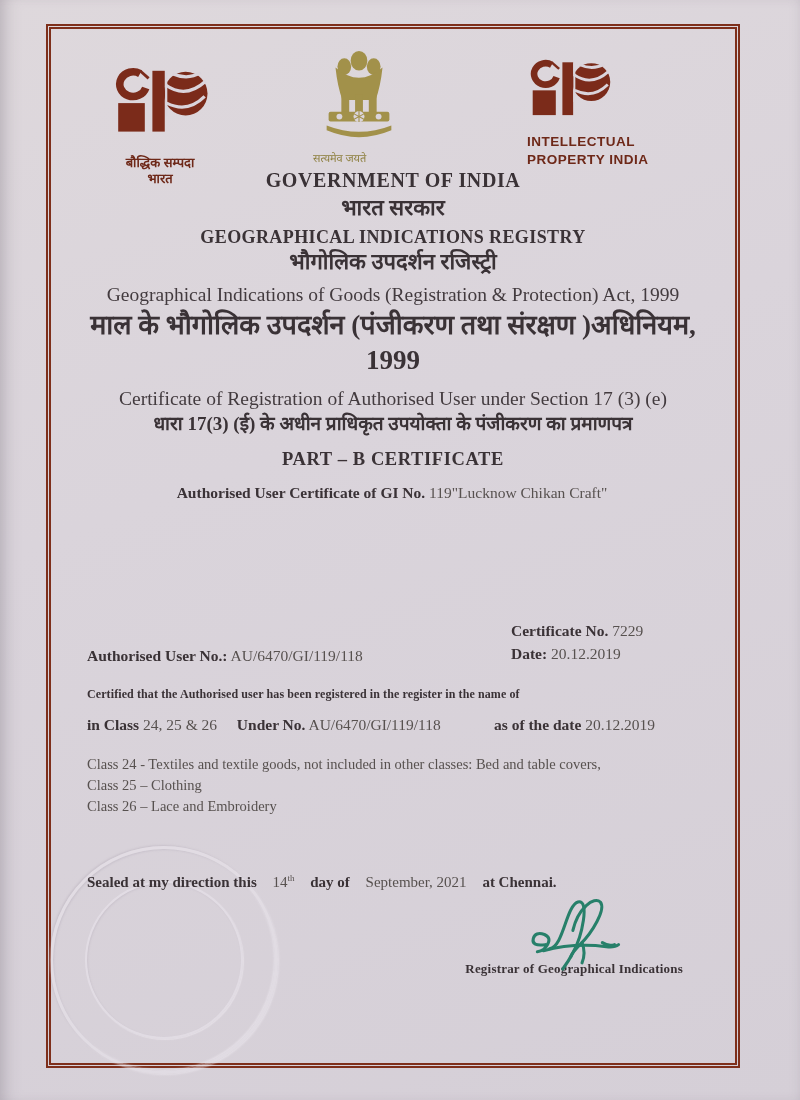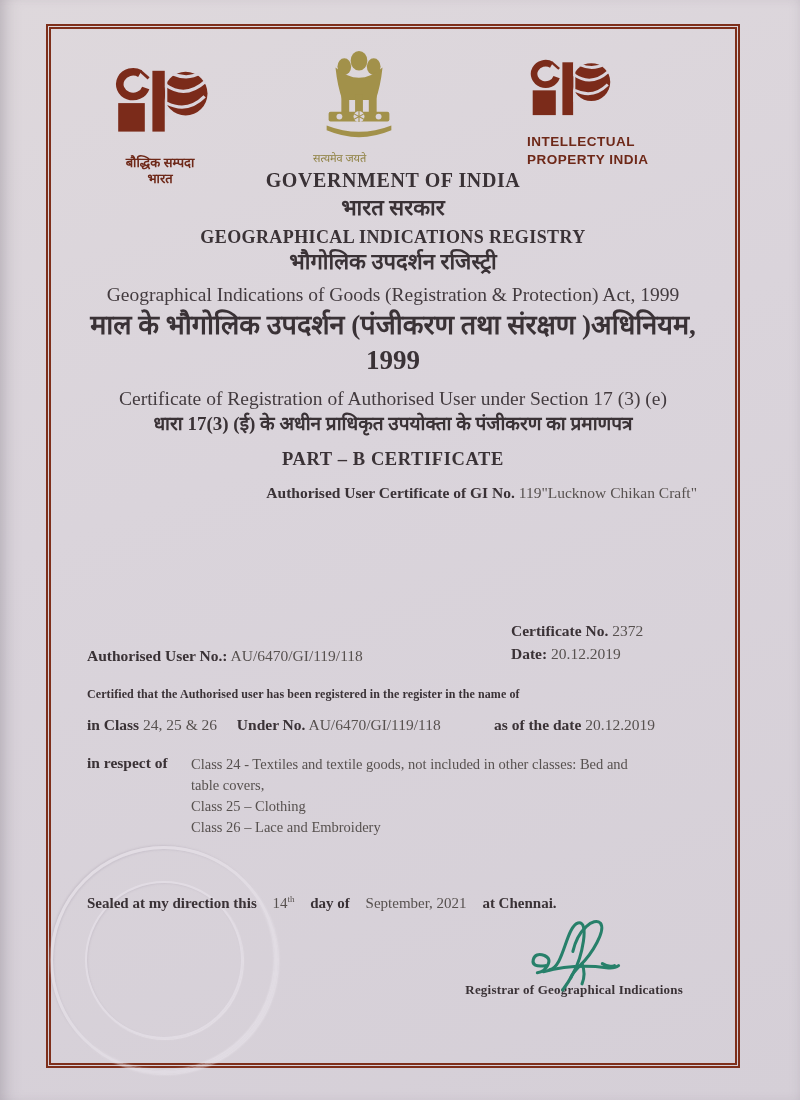--- a/index.html
+++ b/index.html
@@ -38,21 +38,21 @@
   .h-reg-hi    { font-size:22px; line-height:1.3; font-weight:bold; font-family:"Liberation Serif","DejaVu Sans",serif; }
   .h-act-en    { font-size:19.5px; margin-top:8px; color:#433b3f; }
   .h-act-hi    { font-size:27px; line-height:1.3; margin-top:2px; font-weight:bold; font-family:"Liberation Serif","DejaVu Sans",serif; }
   .h-cert-en   { font-size:19.5px; margin-top:10px; color:#433b3f; }
   .h-cert-hi   { font-size:19px; line-height:1.3; margin-top:2px; font-weight:bold; font-family:"Liberation Serif","DejaVu Sans",serif; }
   .h-part      { font-size:18.5px; font-weight:bold; letter-spacing:.6px; margin-top:12px; }
 
   
   .lbl { font-weight:bold; color:#3a3236; }
   .val { font-weight:normal; color:#57514f; }
-  .gi-row { display:flex; justify-content:flex-end; margin-top:14px; font-size:15.5px; padding-right:2px; }
+  .gi-row { display:flex; justify-content:center; margin-top:14px; font-size:15.5px; padding-right:2px; }
   .cert-row { display:flex; justify-content:space-between; align-items:flex-end; margin-top:118px; font-size:15.5px; }
   .cert-right { width:188px; line-height:1.45; }
   .certified-line { font-weight:bold; font-size:12px; margin-top:22px; letter-spacing:.1px; }
   .holder { font-size:15px; line-height:1.5; margin-top:12px; color:#57514f; padding-right:6px; }
   .class-row { display:flex; margin-top:14px; font-size:15.5px; }
   .class-left { flex:1; }
   .class-right { margin-right:44px; white-space:nowrap; }
   .respect-row { display:flex; margin-top:20px; font-size:14.5px; }
   .respect-label { width:104px; font-weight:bold; font-size:15.5px; flex:none; }
   .respect-items { flex:1; line-height:1.45; color:#57514f; padding-right:70px; }
@@ -169,21 +169,21 @@
         <span class="val">"Lucknow Chikan Craft"</span>
       </div>
 
       <div class="cert-row">
         <span>
           <span class="lbl">Authorised User No.:</span>
           <span class="val">AU/6470/GI/119/118</span>
         </span>
         <span class="cert-right">
           <span class="lbl">Certificate No.</span>
-          <span class="val">2372</span><br>
+          <span class="val">7229</span><br>
           <span class="lbl">Date:</span>
           <span class="val">20.12.2019</span>
         </span>
       </div>
 
       <div class="certified-line">Certified that the Authorised user has been registered in the register in the name of</div>
 
 
       <div class="class-row">
         <span class="class-left">
@@ -193,21 +193,20 @@
           <span class="lbl">Under No.</span>
           <span class="val">AU/6470/GI/119/118</span>
         </span>
         <span class="class-right">
           <span class="lbl">as of the date</span>
           <span class="val">20.12.2019</span>
         </span>
       </div>
 
       <div class="respect-row">
-        <span class="respect-label">in respect of</span>
         <span class="respect-items">
           <span>Class 24 - Textiles and textile goods, not included in other classes: Bed and table covers,</span><br>
           <span>Class 25 – Clothing</span><br>
           <span>Class 26 – Lace and Embroidery</span>
         </span>
       </div>
 
       <div class="sealed-line">
         <span class="lbl">Sealed at my direction this</span>
         <span class="gap-s"></span><span class="val"><span>14</span><sup>th</sup></span>

